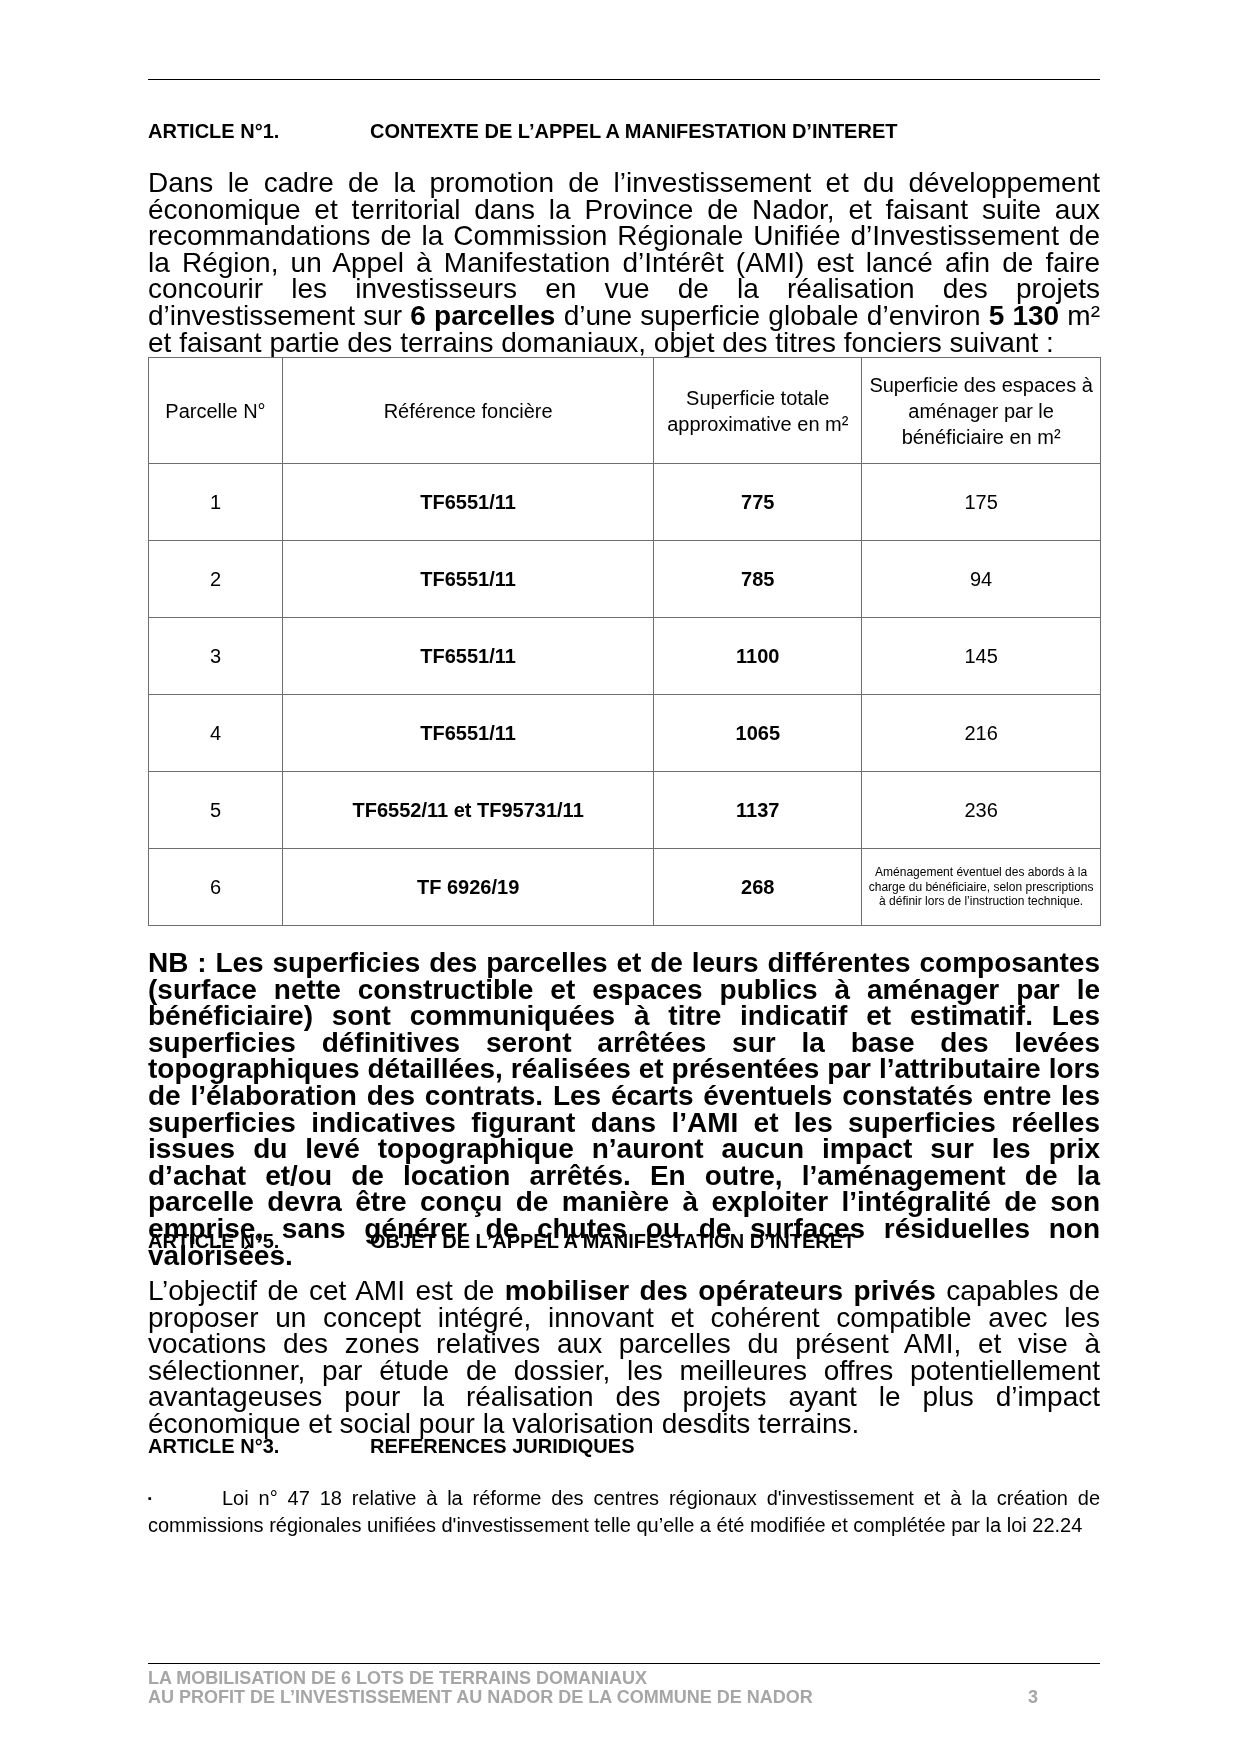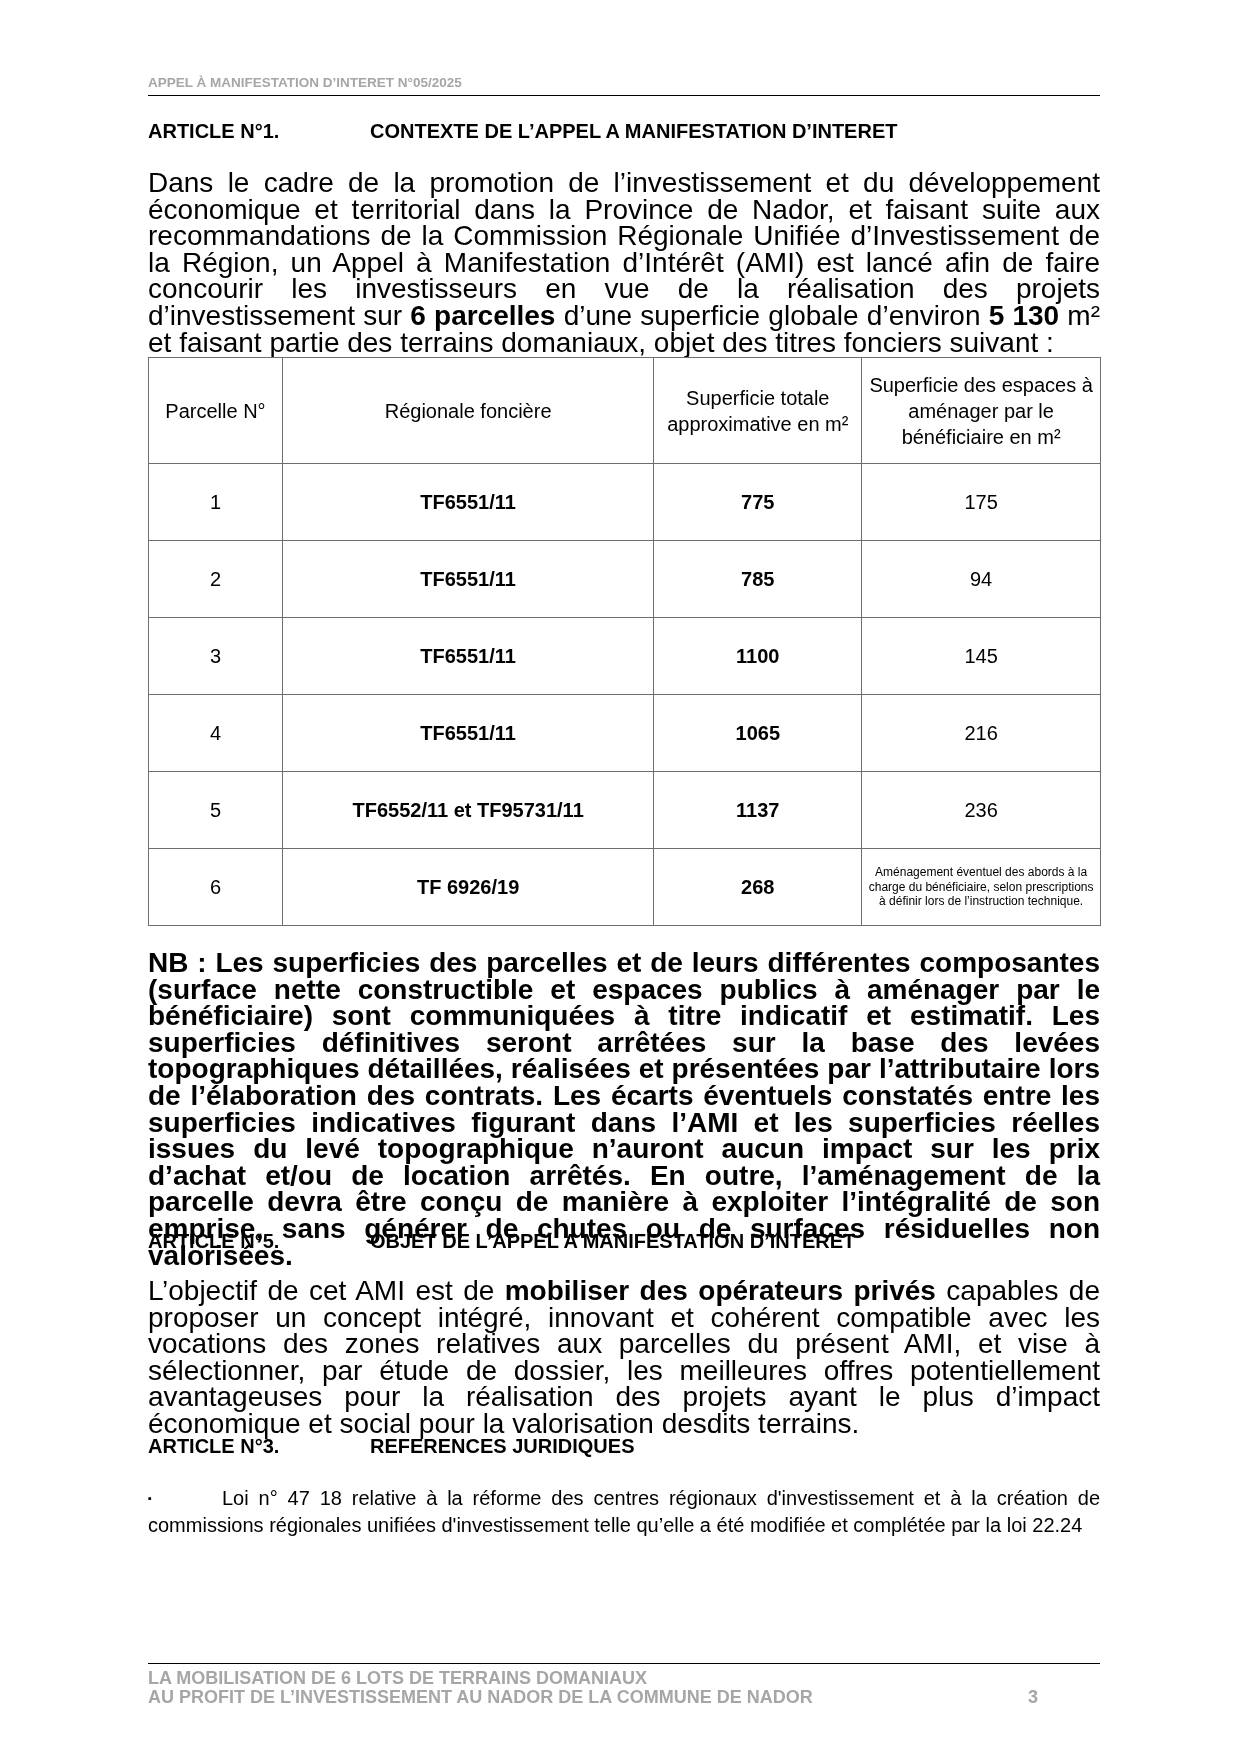--- a/index.html
+++ b/index.html
@@ -24,21 +24,20 @@
   .li .bullet { display: inline-block; width: 74px; font-size: 11px; vertical-align: 3px; }
   .ftr { position: absolute; left: 148px; top: 1663px; width: 952px; }
   .ftr .rule { margin-bottom: 5px; }
   .ftr-line { font-size: 18px; font-weight: bold; color: #a6a6a6; line-height: 19px; position: relative; }
   .ftr-page { position: absolute; right: 62px; top: 0; }
 </style>
 </head>
 <body>
 
 <div class="hdr">
-  <div class="hdr-text">APPEL À MANIFESTATION D’INTERET N°05/2025</div>
   <div class="rule"></div>
 </div>
 
 <div class="art" style="top:119px;">
   <span class="num">ARTICLE N°1.</span><span>CONTEXTE DE L’APPEL A MANIFESTATION D’INTERET</span>
 </div>
 
 <div class="para" style="top:170px;">
   <span>Dans le cadre de la promotion de l’investissement et du développement économique et territorial dans la Province de Nador, et faisant suite aux recommandations de la Commission Régionale Unifiée d’Investissement de la Région, un Appel à Manifestation d’Intérêt (AMI) est lancé afin de faire concourir les investisseurs en vue de la réalisation des projets d’investissement sur </span><b>6 parcelles</b><span> d’une superficie globale d’environ </span><b>5 130</b><span> m² et faisant partie des terrains domaniaux, objet des titres fonciers suivant :</span>
 </div>
@@ -46,21 +45,21 @@
 <table class="parcels">
   <colgroup>
     <col style="width:134px">
     <col style="width:372px">
     <col style="width:208px">
     <col style="width:239px">
   </colgroup>
   <thead>
     <tr>
       <th>Parcelle N°</th>
-      <th>Régionale foncière</th>
+      <th>Référence foncière</th>
       <th>Superficie totale approximative en m²</th>
       <th>Superficie des espaces à aménager par le bénéficiaire en m²</th>
     </tr>
   </thead>
   <tbody>
     <tr>
       <td>1</td>
       <td class="b">TF6551/11</td>
       <td class="b">775</td>
       <td>175</td>

